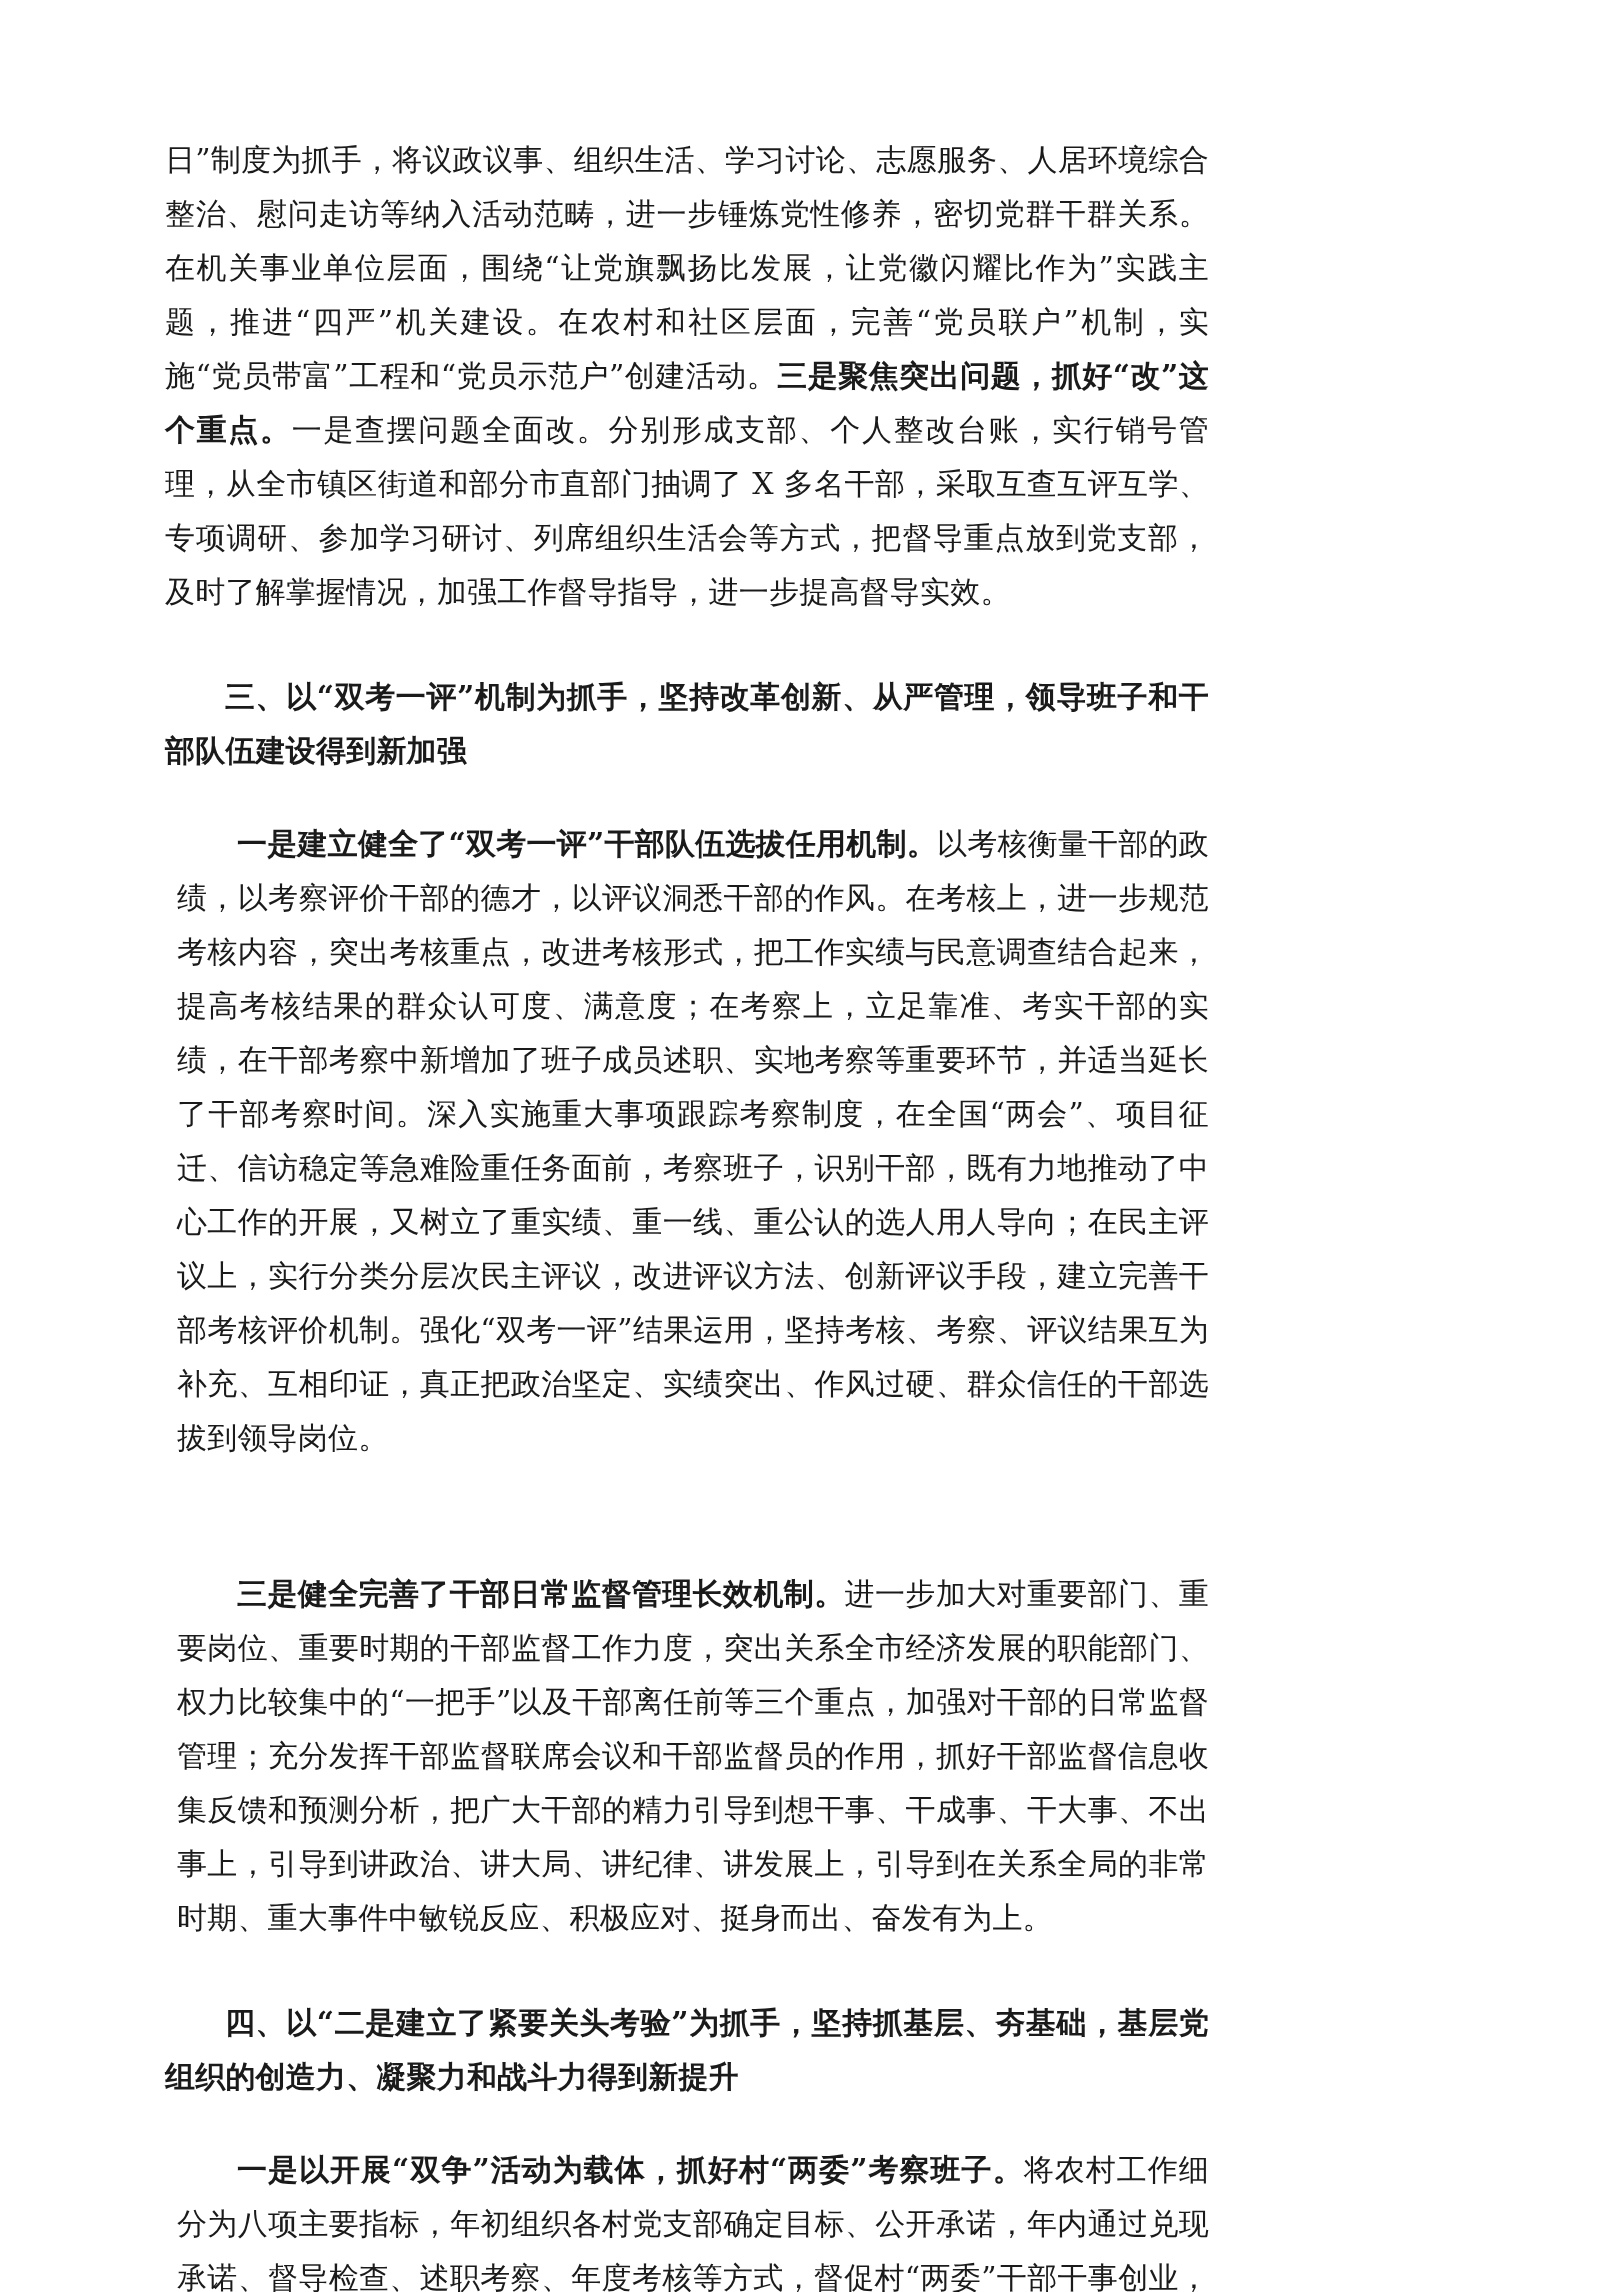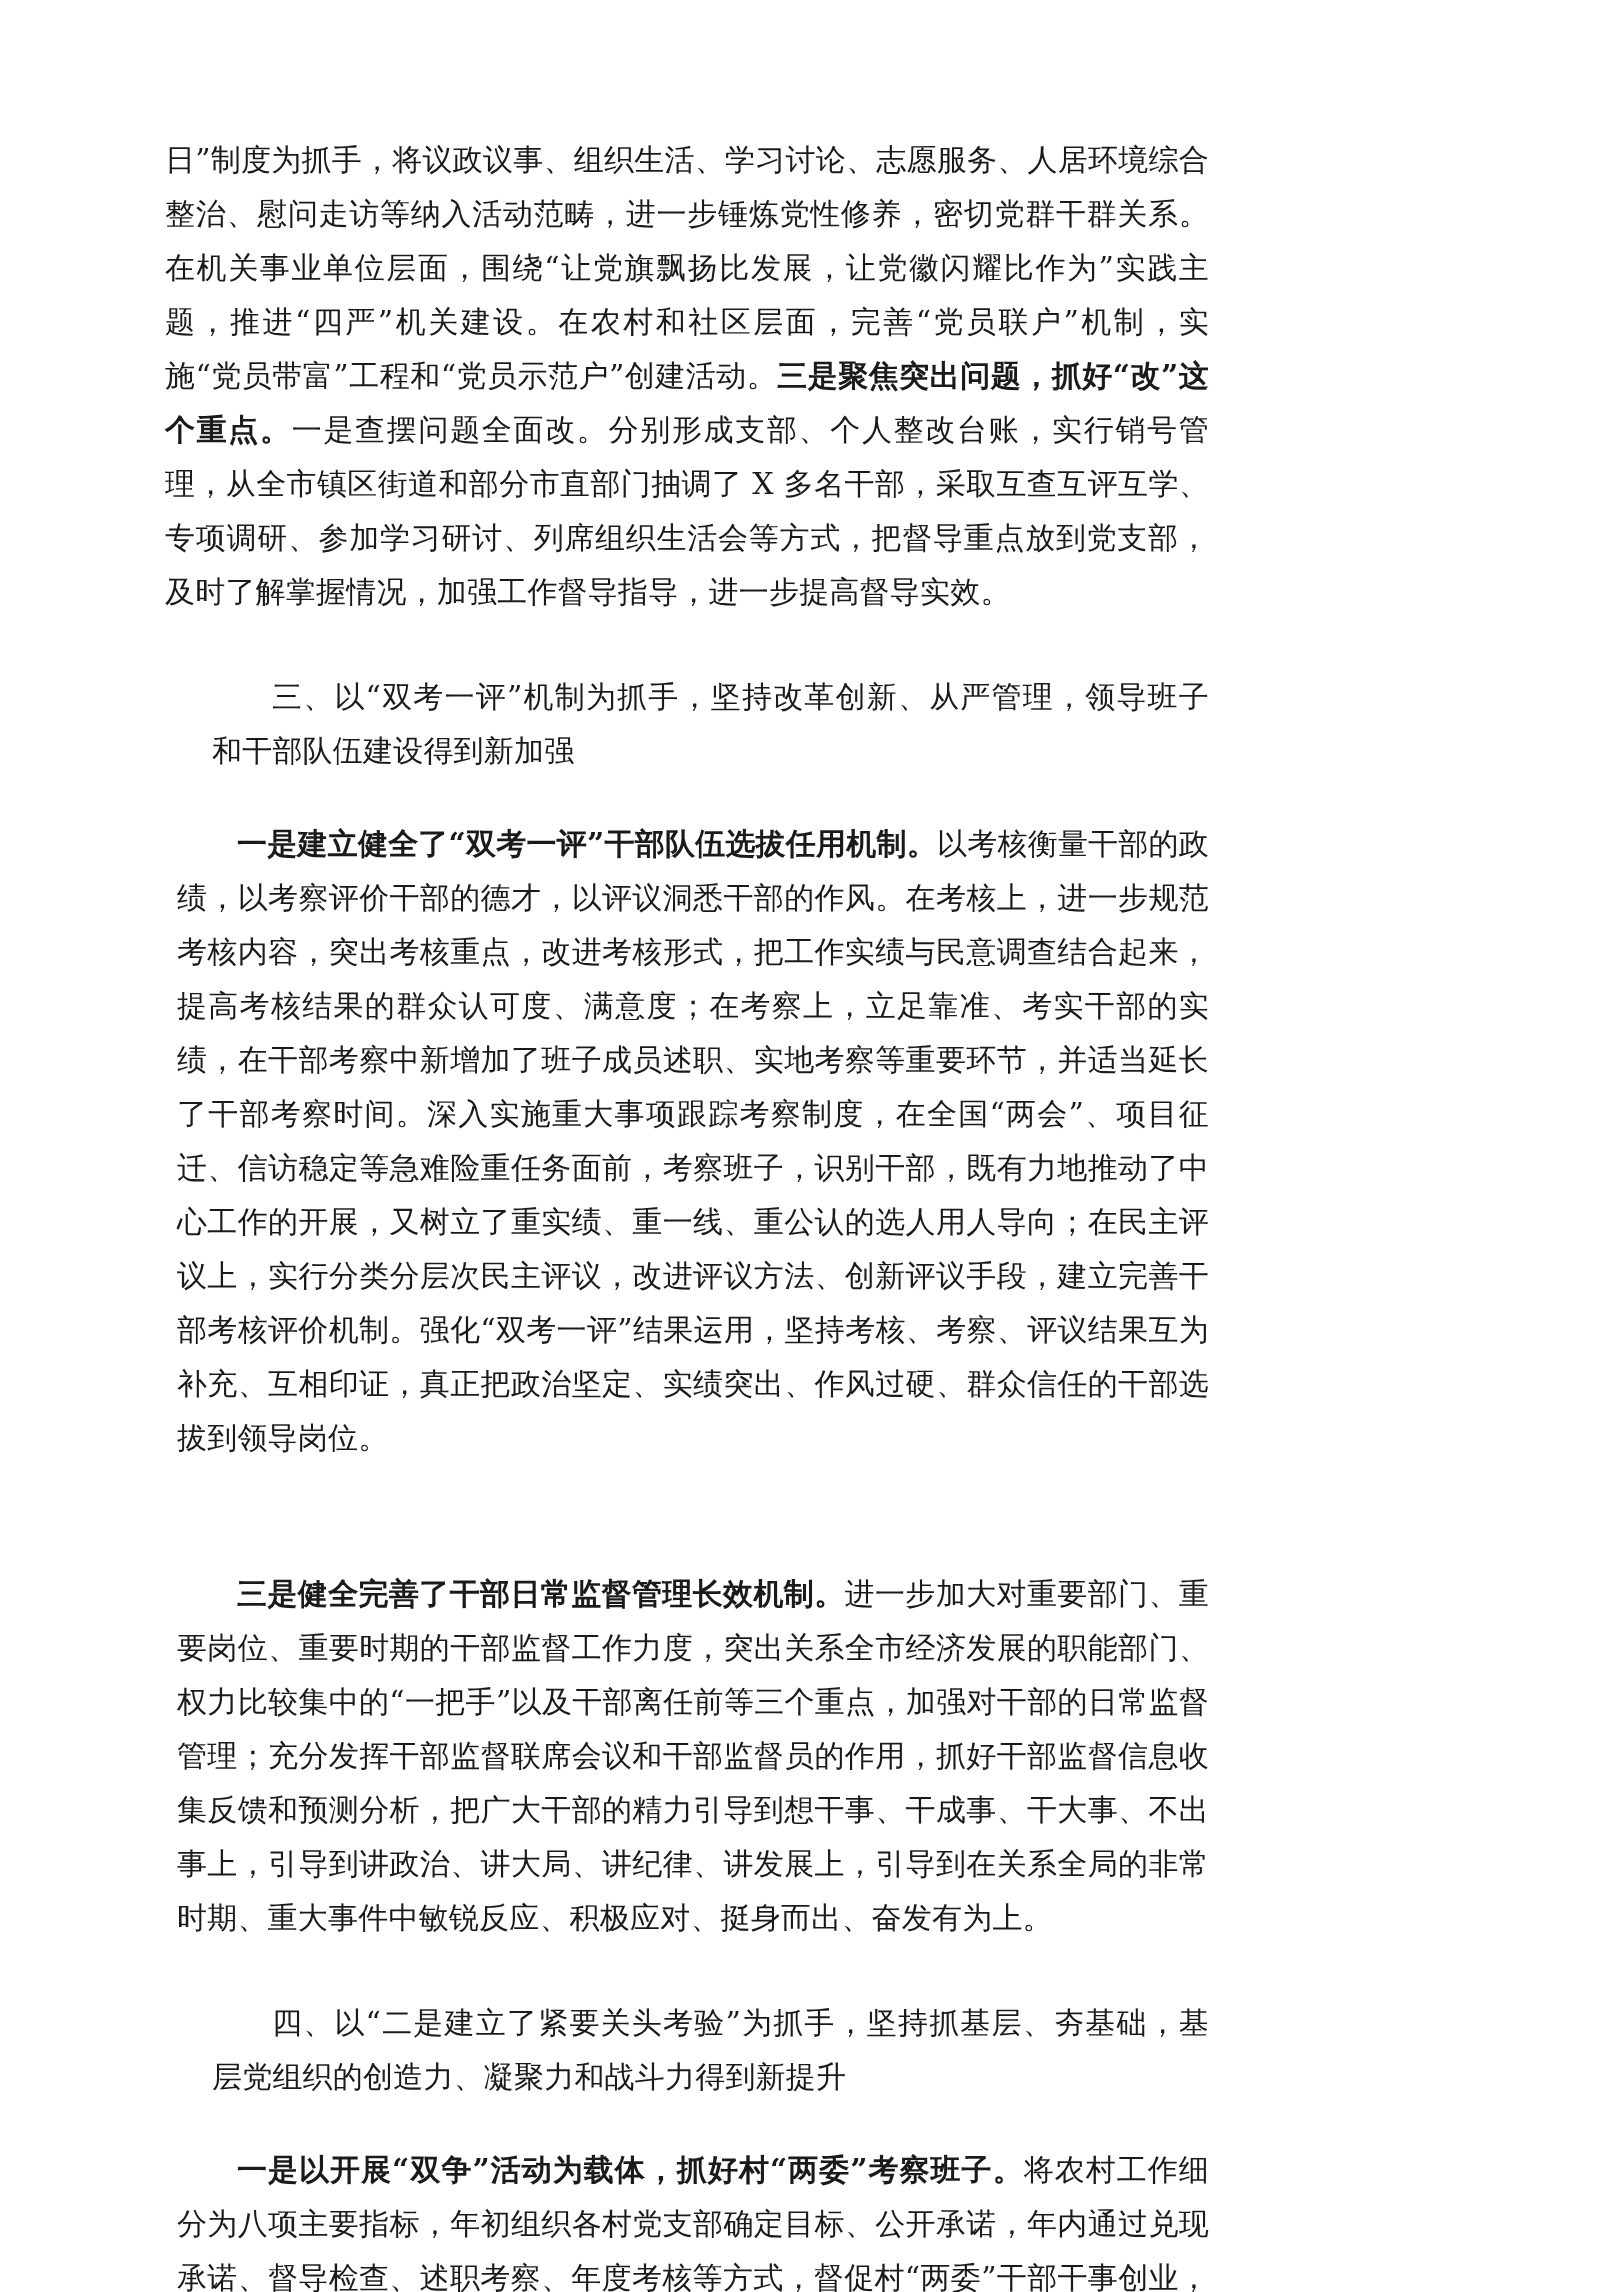--- a/index.html
+++ b/index.html
@@ -34,22 +34,21 @@
   }
   .para {
     text-indent: 2em;
     margin-left: 12px;
   }
   .para-cont {
     text-indent: 0;
   }
   .heading {
     text-indent: 2em;
-    font-weight: normal;
-    margin-left: 47px;
+    font-weight: bold;
   }
   .lead {
     font-weight: bold;
   }
   .spacer-sm {
     height: 39px;
   }
   .spacer-md {
     height: 51px;
   }

